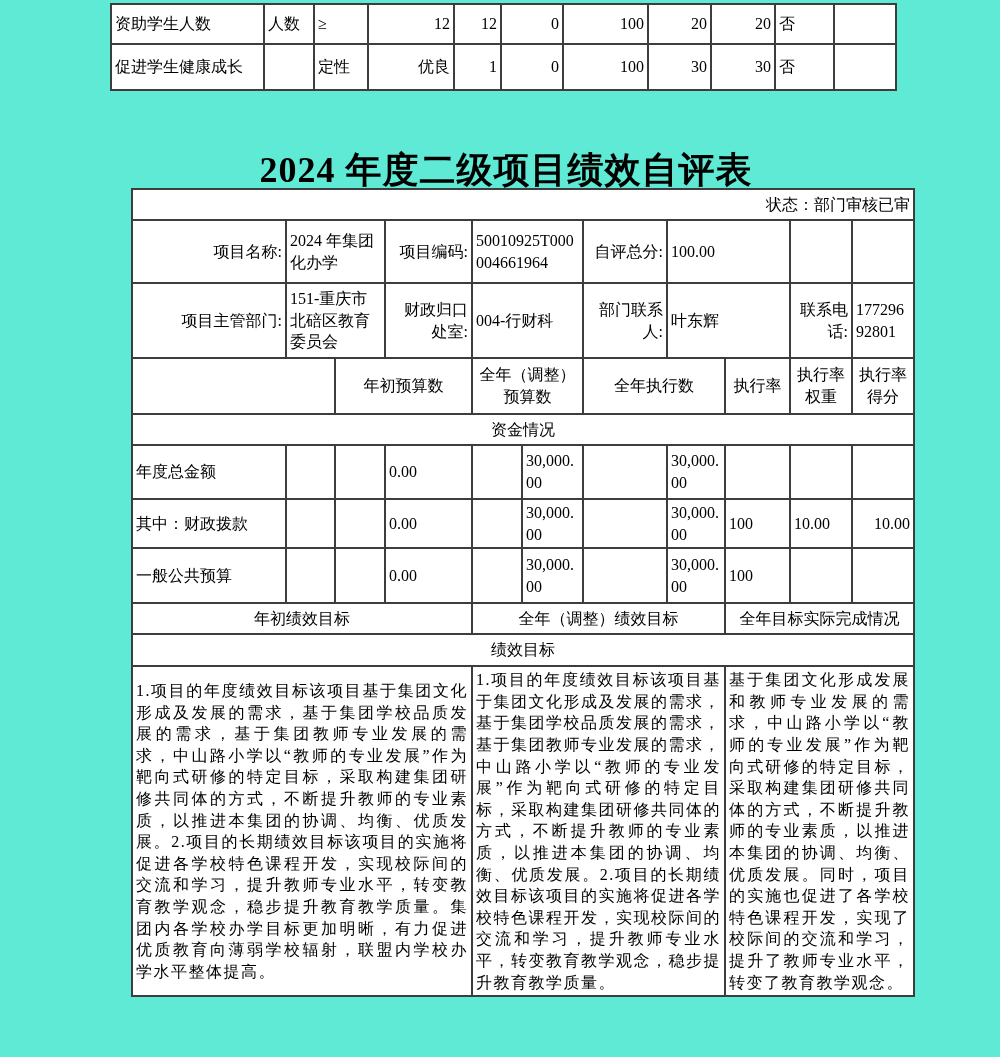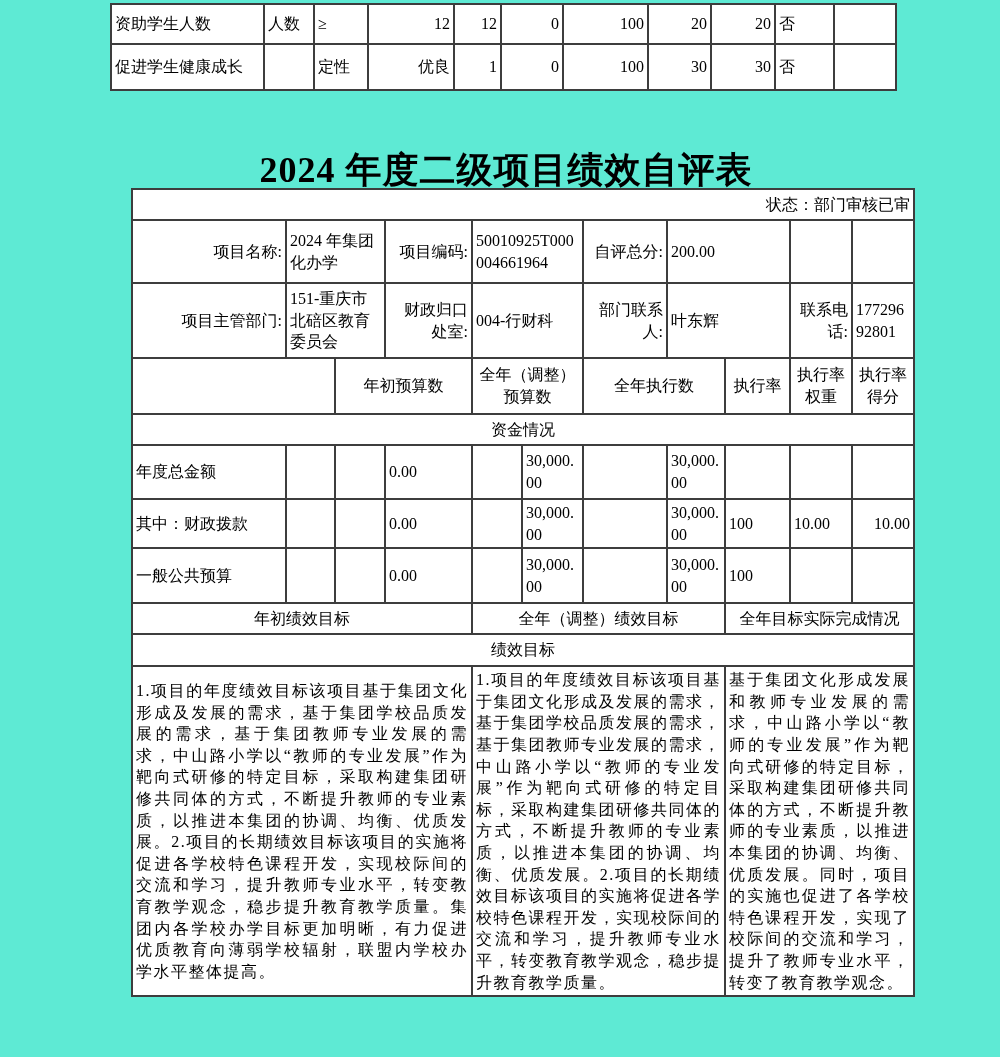--- a/index.html
+++ b/index.html
@@ -103,21 +103,21 @@
         <tr style="height:31px">
       <td colspan="11" class="statusc">状态：部门审核已审</td>
     </tr>
 
     <tr style="height:63px">
       <td class="lab">项目名称:</td>
       <td colspan="2" class="val">2024 年集团化办学</td>
       <td class="lab">项目编码:</td>
       <td colspan="2" class="val">50010925T000004661964</td>
       <td class="lab">自评总分:</td>
-      <td colspan="2" class="val">200.00</td>
+      <td colspan="2" class="val">100.00</td>
       <td></td>
       <td></td>
     </tr>
 
     <tr style="height:75px">
       <td class="lab">项目主管部门:</td>
       <td colspan="2" class="val">151-重庆市北碚区教育委员会</td>
       <td class="lab">财政归口处室:</td>
       <td colspan="2" class="val">004-行财科</td>
       <td class="lab">部门联系人:</td>

